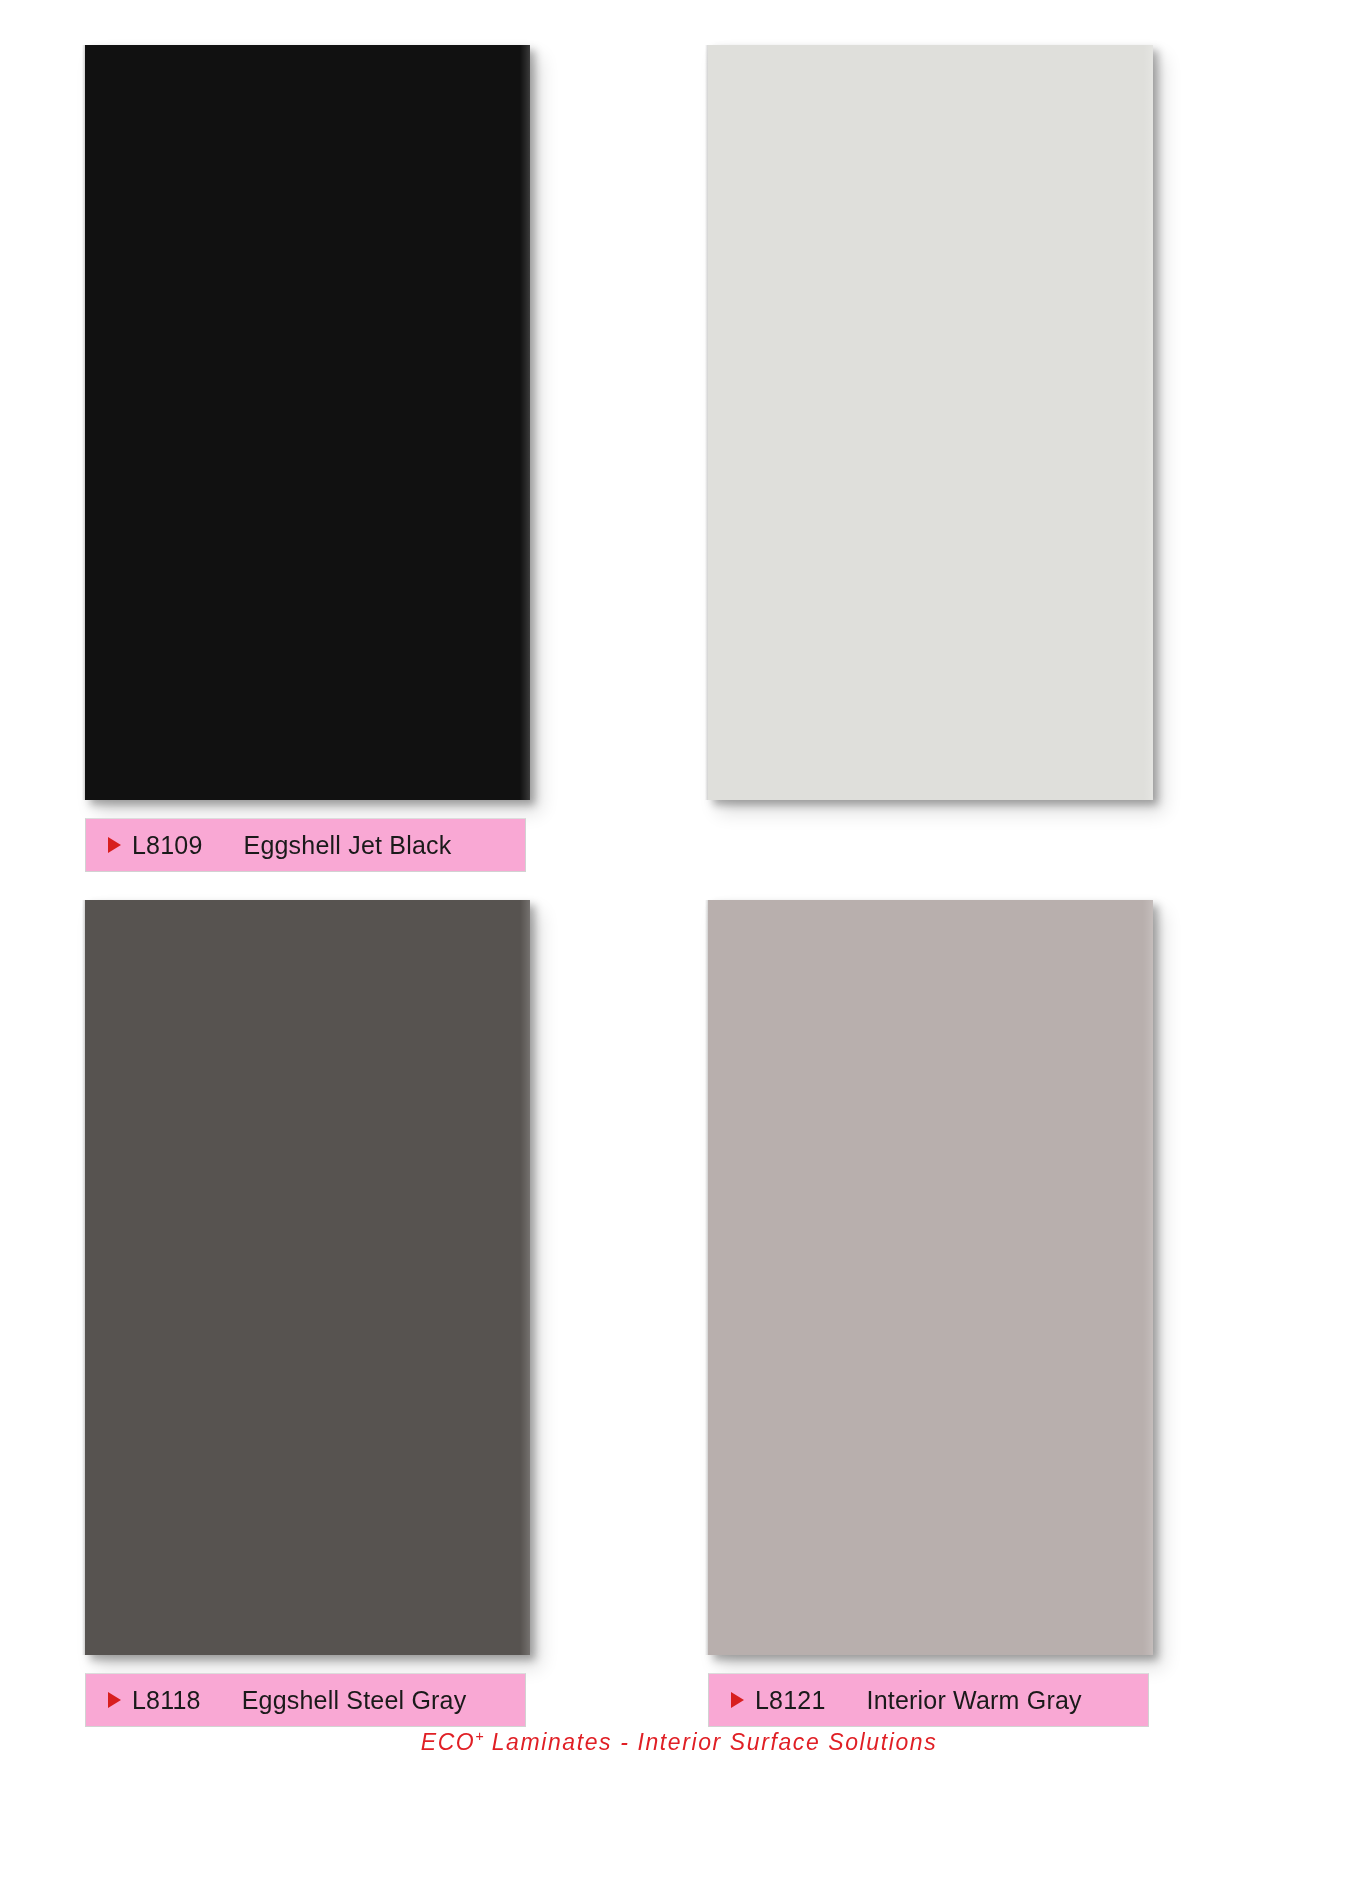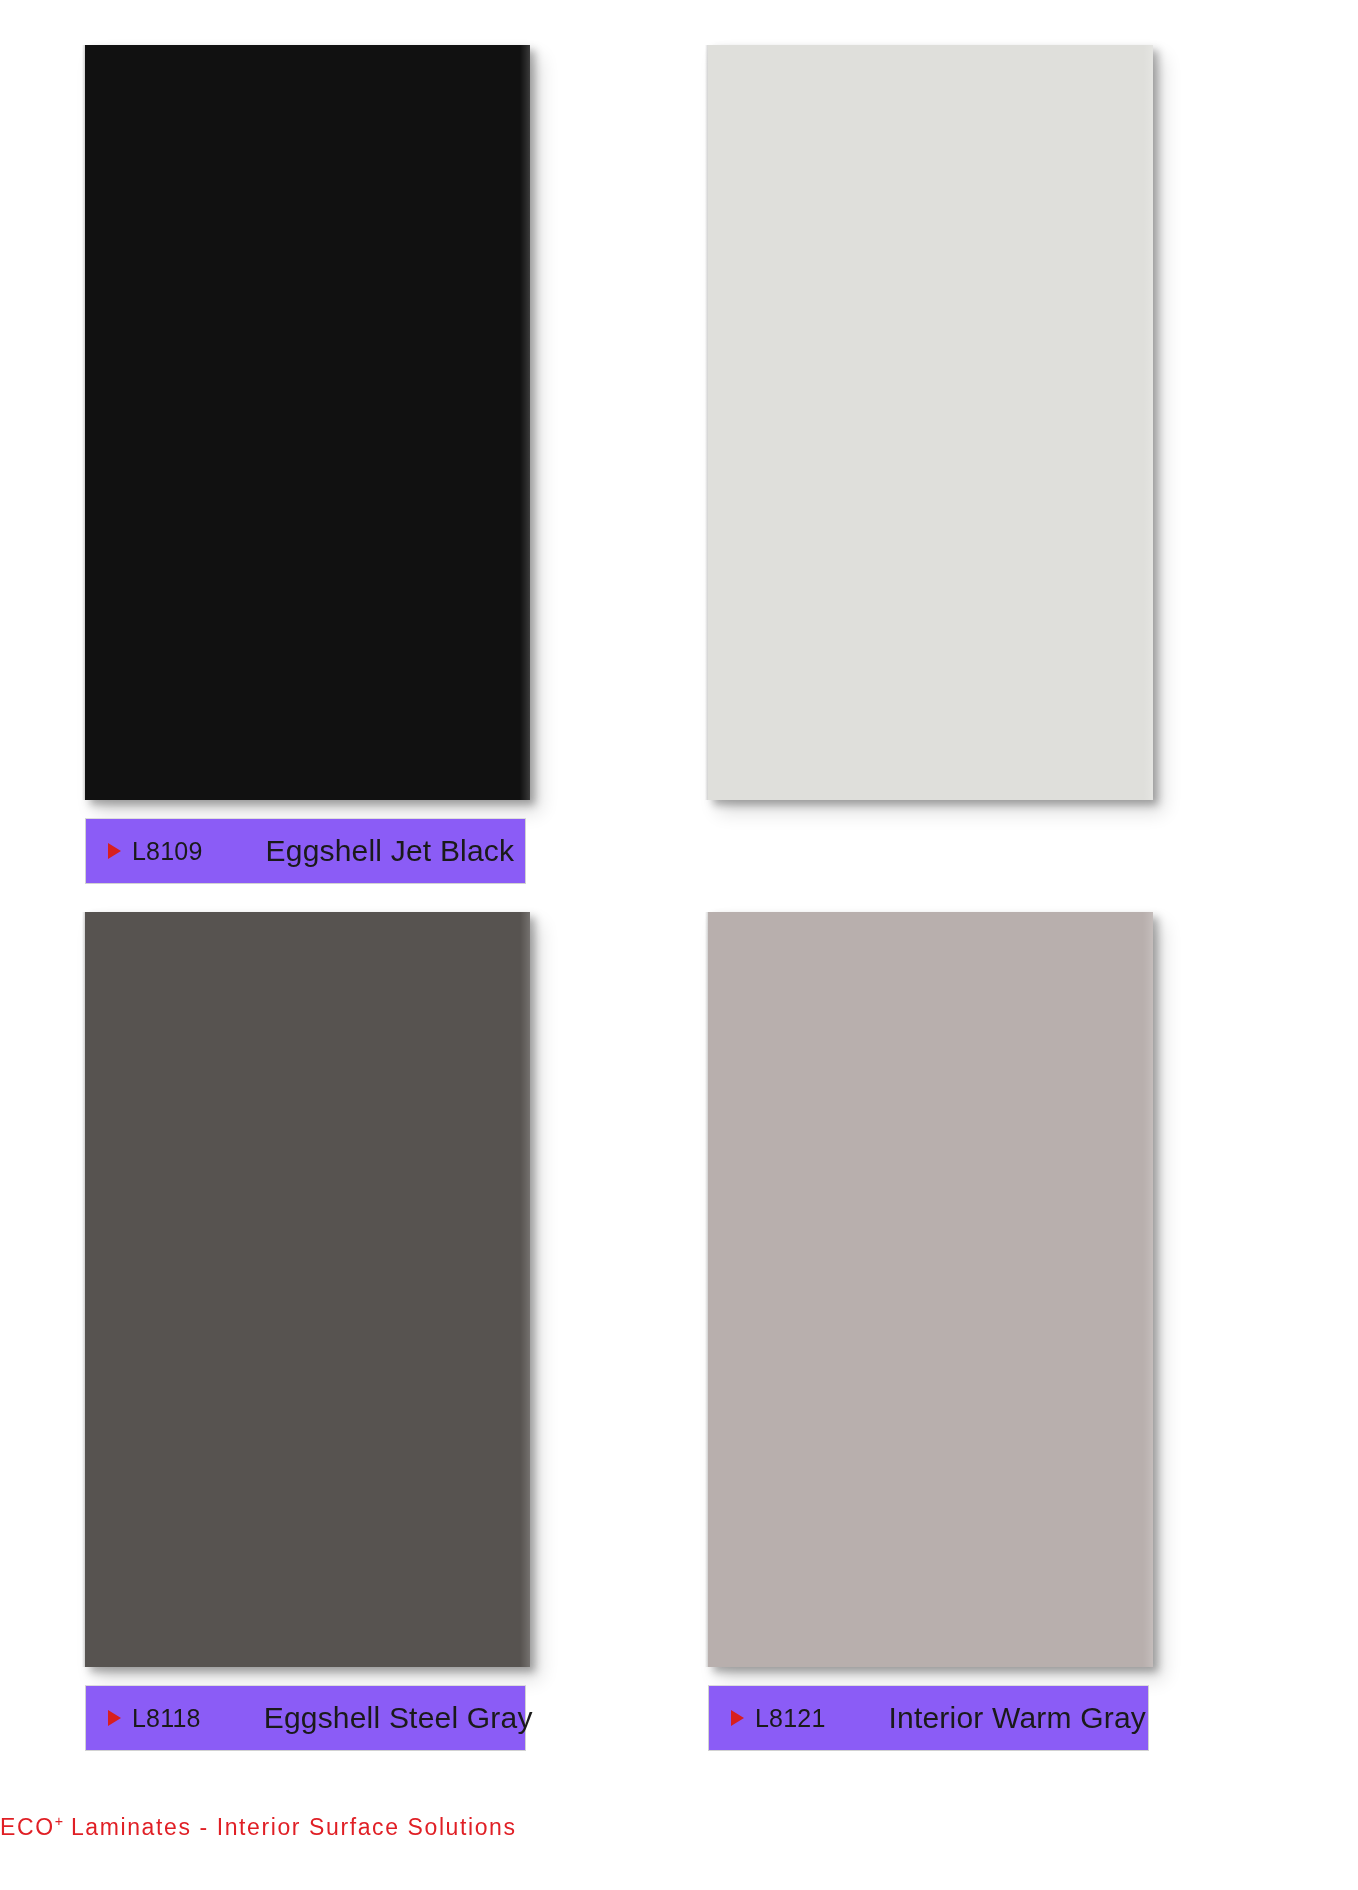--- a/index.html
+++ b/index.html
@@ -73,22 +73,22 @@
     height: 100%;
     background: linear-gradient(to right, rgba(255,255,255,0.0) 0%, rgba(255,255,255,0.10) 60%, rgba(255,255,255,0.18) 100%);
     pointer-events: none;
   }
 
   
   .label-band {
     position: relative;
     margin-top: 13px;
     width: 441px;
-    height: 66px;
-    background: #8b5cf6;
+    height: 54px;
+    background: #f9a8d4;
     border: 1px solid #d2d2d2;
     border-top: 1px solid #dcdcdc;
     display: flex;
     align-items: center;
     box-sizing: border-box;
   }
 
   .tri-icon {
     display: inline-block;
     margin-left: 22px;
@@ -103,38 +103,39 @@
   .code {
     font-size: 25px;
     color: #1a1a1a;
     margin-left: 11px;
     letter-spacing: 0.2px;
     white-space: nowrap;
     flex: 0 0 auto;
   }
 
   .name {
-    font-size: 30px;
+    font-size: 25px;
     color: #1a1a1a;
-    margin-left: 63px;
+    margin-left: 41px;
     letter-spacing: 0.2px;
     white-space: nowrap;
   }
 
   
   .footer {
     position: absolute;
     left: 0;
     right: 0;
-    top: 1813px;
-    text-align: left;
+    top: 1728px;
+    text-align: center;
     color: #e01f25;
     font-size: 23px;
     letter-spacing: 1.6px;
     white-space: nowrap;
+    font-style: italic;
   }
   .footer sup {
     font-size: 0.62em;
     vertical-align: super;
     letter-spacing: 0;
   }
 </style>
 </head>
 <body>
 

